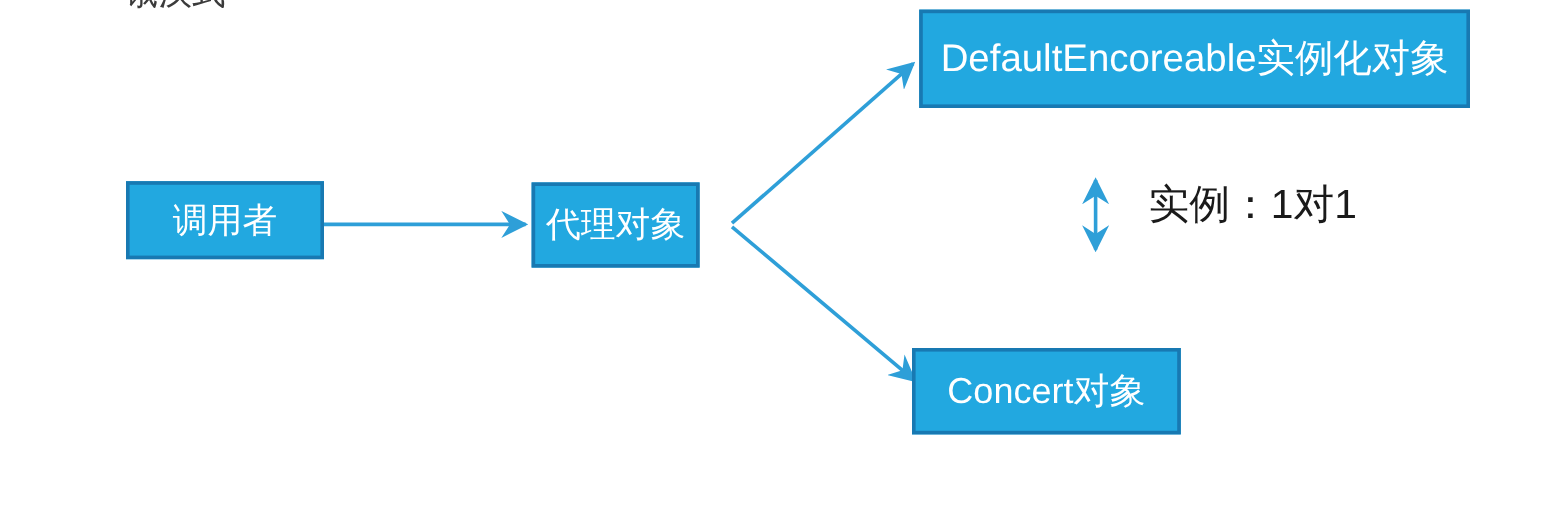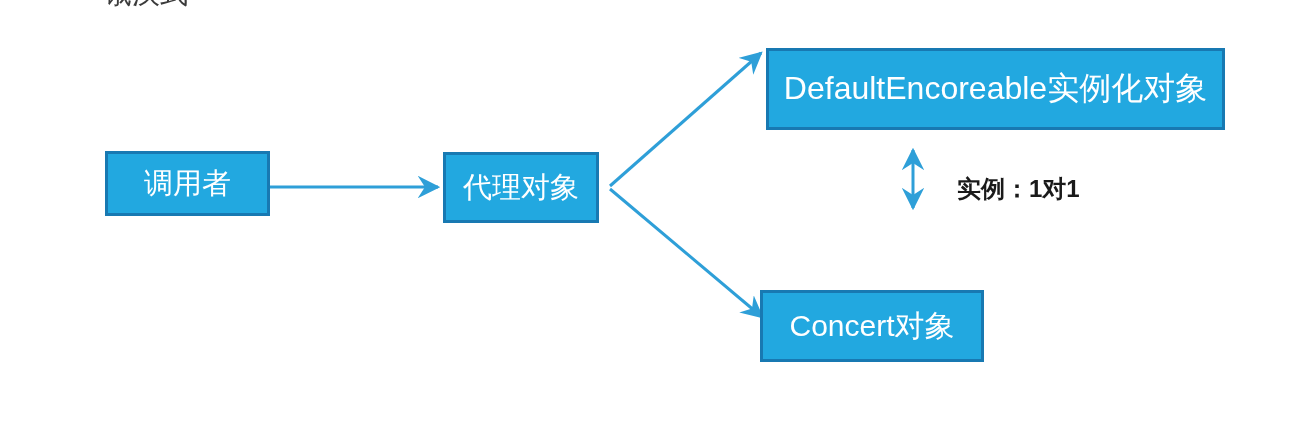--- a/index.html
+++ b/index.html
@@ -22,37 +22,36 @@
   .node{
     position:absolute;
     background:var(--box-fill);
     border:3px solid var(--box-border);
     color:var(--box-text);
     display:flex;align-items:center;justify-content:center;
     white-space:nowrap;
     box-sizing:border-box;
   }
   .node-caller{left:105px;top:151px;width:165px;height:65px;font-size:29px;}
-  .node-proxy{left:443px;top:152px;width:156px;height:71px;font-size:29px;}
-  .node-default-encoreable{left:766px;top:8px;width:459px;height:82px;font-size:32px;margin-top:40px;}
+  .node-proxy{left:443px;top:152px;width:140px;height:71px;font-size:29px;}
+  .node-default-encoreable{left:766px;top:8px;width:459px;height:82px;font-size:32px;}
   .node-concert{left:760px;top:290px;width:224px;height:72px;font-size:30px;}
   .heading{
     position:absolute;left:0;top:-25px;height:30px;
     color:var(--heading-text);
     font-size:28px;
     white-space:nowrap;
   }
   .heading .bullet{position:absolute;left:44px;top:2px;font-size:22px;color:#8a97a8;}
   .heading .heading-text{position:absolute;left:104px;top:0;}
   .annotation-label{
-    position:absolute;left:957px;top:173px;
+    position:absolute;left:957px;top:148px;
     color:var(--label-text);
-    font-size:24px;
+    font-size:34px;
     white-space:nowrap;
-    font-weight:bold;
   }
   svg.arrows{position:absolute;left:0;top:0;pointer-events:none;}
 </style>
 </head>
 <body>
 
 <div class="stage">
 
   <div class="heading">
     <span class="bullet">•</span>

